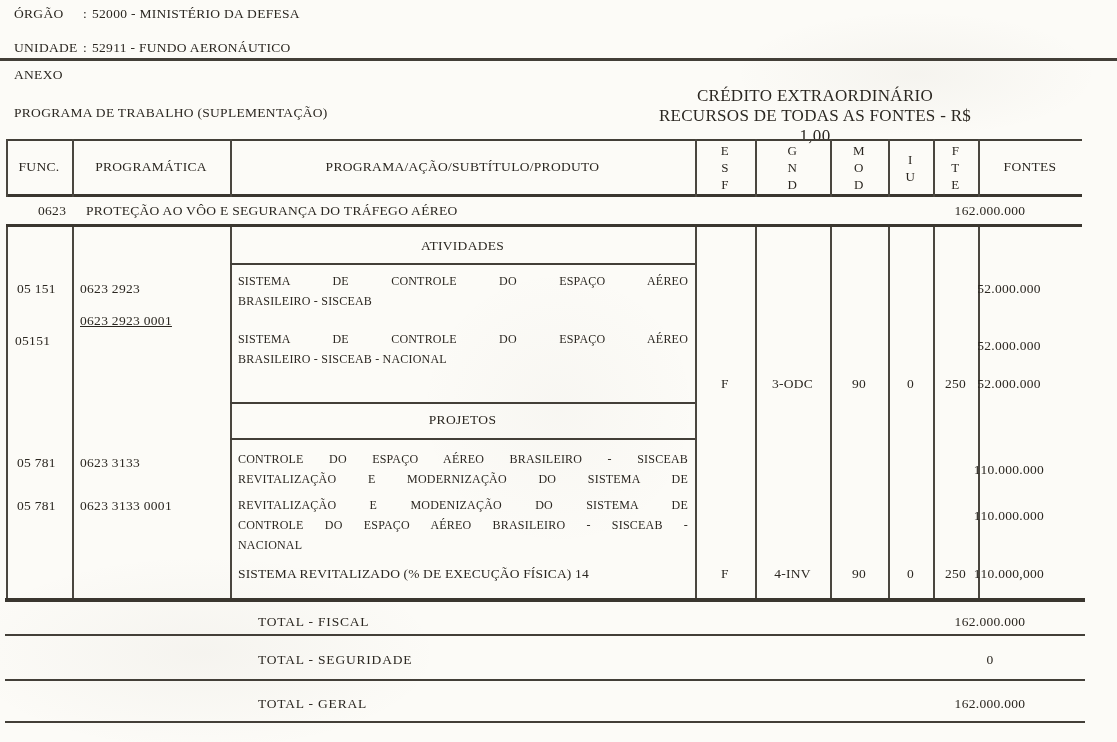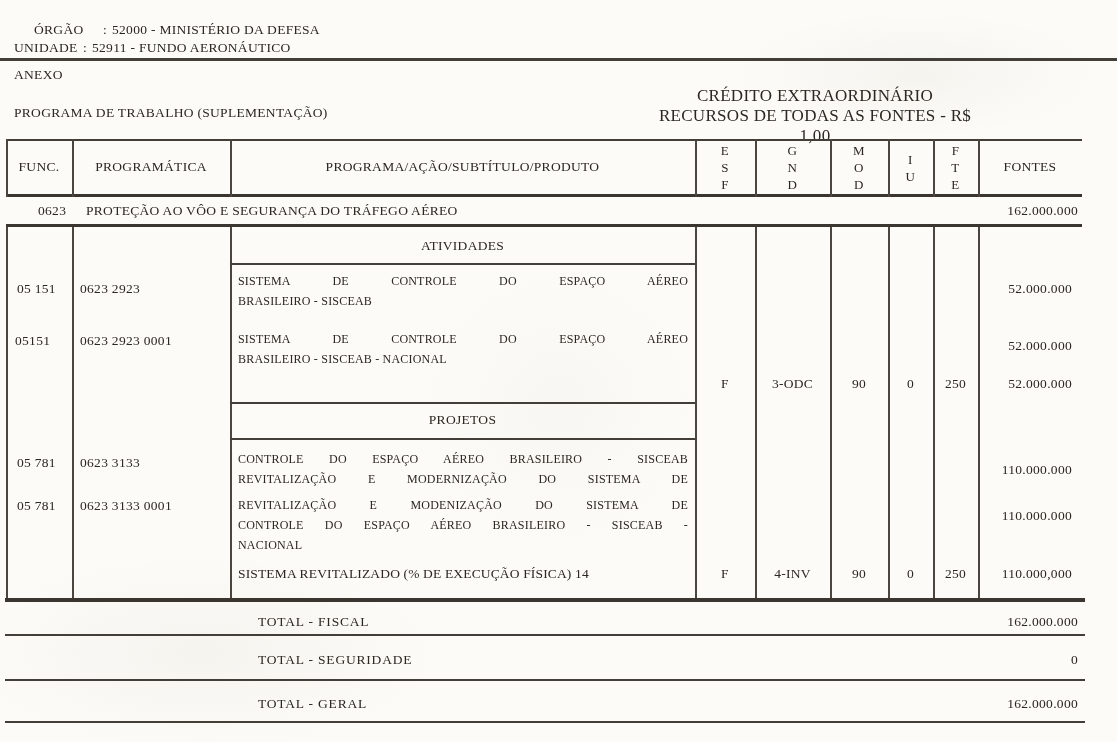--- a/index.html
+++ b/index.html
@@ -9,36 +9,36 @@
     color:#2b2721;
     background:
       radial-gradient(ellipse 260px 90px at 82% 10%, rgba(120,110,90,.05), transparent 70%),
       radial-gradient(ellipse 340px 140px at 18% 88%, rgba(120,110,90,.05), transparent 70%),
       radial-gradient(ellipse 200px 200px at 50% 55%, rgba(120,110,90,.03), transparent 70%),
       #fcfbf7;
   }
   .abs{position:absolute;}
   .t{font-size:13.5px;letter-spacing:.3px;white-space:nowrap;}
   .ctr{text-align:center;}
-  .rt{text-align:right;font-family:Liberation Serif, serif;}
+  .rt{text-align:center;font-family:Liberation Serif, serif;}
   .stack{white-space:pre-line;line-height:17px;text-align:center;font-size:13px;letter-spacing:.5px;}
   .hline{position:absolute;background:#433f38;height:2px;}
   .hline.thick{height:3px;background:#3a362f;}
   .vline{position:absolute;width:1.6px;background:#4a463f;}
   .jblock{position:absolute;font-size:12px;letter-spacing:.2px;line-height:20px;}
   .jblock .jl{text-align:justify;text-align-last:justify;}
   .jblock .ll{text-align:left;}
   .flexrow{display:flex;}
   .hlabel{display:inline-block;width:64px;}
   .hcolon{display:inline-block;width:14px;text-align:center;}
 </style>
 </head>
 <body>
 
-<div class="abs t flexrow" style="left:14px;top:22px;margin-left:20px;">
+<div class="abs t flexrow" style="left:14px;top:6px;">
   <span class="hlabel">ÓRGÃO</span>
   <span class="hcolon">:</span>
   <span>52000  -  MINISTÉRIO DA DEFESA</span>
 </div>
 <div class="abs t flexrow" style="left:14px;top:40px;align-items:center;">
   <span class="hlabel">UNIDADE</span>
   <span class="hcolon">:</span>
   <span>52911  -  FUNDO AERONÁUTICO</span>
 </div>
 <div class="hline" style="left:0;top:58px;width:1117px;height:2.5px;"></div>
@@ -103,21 +103,21 @@
 
 <div class="abs t" style="left:17px;top:281px;">05 151</div>
 <div class="abs t" style="left:80px;top:281px;">0623 2923</div>
 <div class="jblock" style="left:238px;top:271px;width:450px;">
   <div class="jl">SISTEMA DE CONTROLE DO ESPAÇO AÉREO</div>
   <div class="ll">BRASILEIRO - SISCEAB</div>
 </div>
 <div class="abs t rt" style="left:946px;top:281px;width:126px;">52.000.000</div>
 
 <div class="abs t" style="left:15px;top:333px;">05151</div>
-<div class="abs t" style="left:80px;top:333px;">0623 2923 0001</div>
+<div class="abs t" style="left:80px;top:313px;text-decoration:underline;">0623 2923 0001</div>
 <div class="jblock" style="left:238px;top:329px;width:450px;">
   <div class="jl">SISTEMA DE CONTROLE DO ESPAÇO AÉREO</div>
   <div class="ll">BRASILEIRO - SISCEAB - NACIONAL</div>
 </div>
 <div class="abs t rt" style="left:946px;top:338px;width:126px;">52.000.000</div>
 
 <div class="abs t ctr" style="left:695px;top:376px;width:60px;">F</div>
 <div class="abs t ctr" style="left:755px;top:376px;width:75px;">3-ODC</div>
 <div class="abs t ctr" style="left:830px;top:376px;width:58px;">90</div>
 <div class="abs t ctr" style="left:888px;top:376px;width:45px;">0</div>

